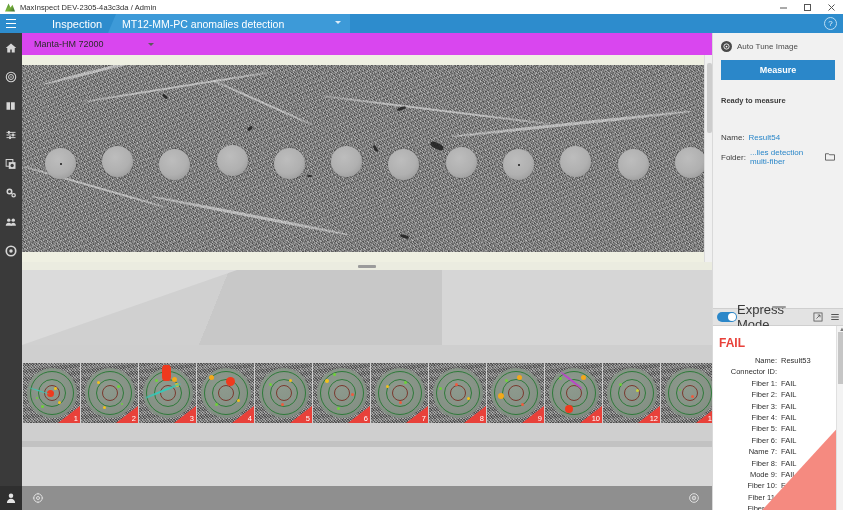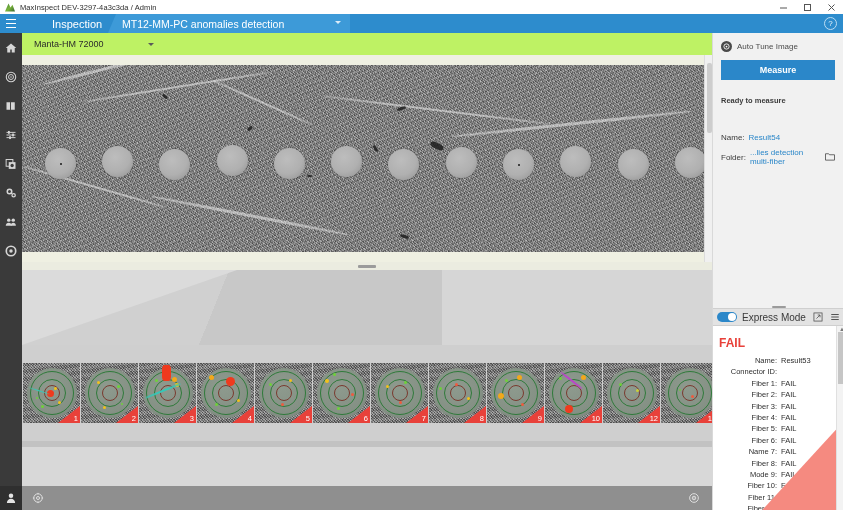--- a/index.html
+++ b/index.html
@@ -75,21 +75,21 @@
   .rail-bottom { position: absolute; left: 0; bottom: 0; width: 22px; height: 24px;
     display: flex; align-items: center; justify-content: center; background:#2f2f2f; }
 
   
   .main {
     position: absolute; left: 22px; top: 33px; width: 690px; height: 453px;
     background: #d8d8d8;
   }
   .cambar {
     position: absolute; left: 0; top: 0; width: 690px; height: 22px;
-    background: #bef264; display: flex; align-items: center;
+    background: #d946ef; display: flex; align-items: center;
   }
   .camsel {
     margin-left: 8px; font-size: 9px; color: #2c2c2c; display: flex;
     align-items: center; gap: 44px; padding: 2px 4px;
   }
   .camsel .ccaret {
     width: 0; height: 0; border-left: 3px solid transparent;
     border-right: 3px solid transparent; border-top: 3.4px solid #5a5a5a;
   }
 
@@ -234,21 +234,21 @@
     display: flex; align-items: center; padding: 0 4px;
   }
   .toggle {
     width: 20px; height: 10px; border-radius: 6px; background: #2b87c9;
     position: relative; flex: none;
   }
   .toggle i {
     position: absolute; right: 1px; top: 1px; width: 8px; height: 8px;
     background: #fff; border-radius: 50%;
   }
-  .expressbar .ex-lbl { font-size: 10px; color: #3a3a3a; margin-left: 5px; }
+  .expressbar .ex-lbl { font-size: 13px; color: #3a3a3a; }
   .expressbar .ex-ics { margin-left: auto; display: flex; gap: 7px; color: #4a4a4a; }
   .hgrip { position: absolute; left: 50%; top: -3px; transform: translateX(-50%);
     width: 14px; height: 2px; background: #9b9b9b; border-radius:1px; }
 
   
   .results {
     position: absolute; left: 0; top: 293px; width: 131px; height: 217px;
     background: #ffffff; overflow: hidden;
   }
   .results .rs-inner { padding: 10px 12px 0 6px; }
@@ -271,21 +271,21 @@
     background: #f58a80; clip-path: polygon(100% 0, 100% 100%, 0 100%); pointer-events: none;
   }
 </style>
 </head>
 <body>
 
 <div id="app">
 
   <div class="titlebar">
     <span class="tb-ico"></span>
-    <span class="tb-text">MaxInspect DEV-3297-4a3c3da / Admin</span>
+    <span class="tb-text">MaxInspect DEV-2305-4a3c3da / Admin</span>
     <div class="winbtns">
       <div class="winbtn">
         <svg width="9" height="9" viewBox="0 0 9 9">
             <line x1="1" y1="5" x2="8" y2="5" stroke="#555" stroke-width="1"></line>
           </svg>
       </div>
       <div class="winbtn">
         <svg width="9" height="9" viewBox="0 0 9 9">
             <rect x="1.5" y="1.5" width="6" height="6" fill="none" stroke="#555" stroke-width="1"></rect>
           </svg>

